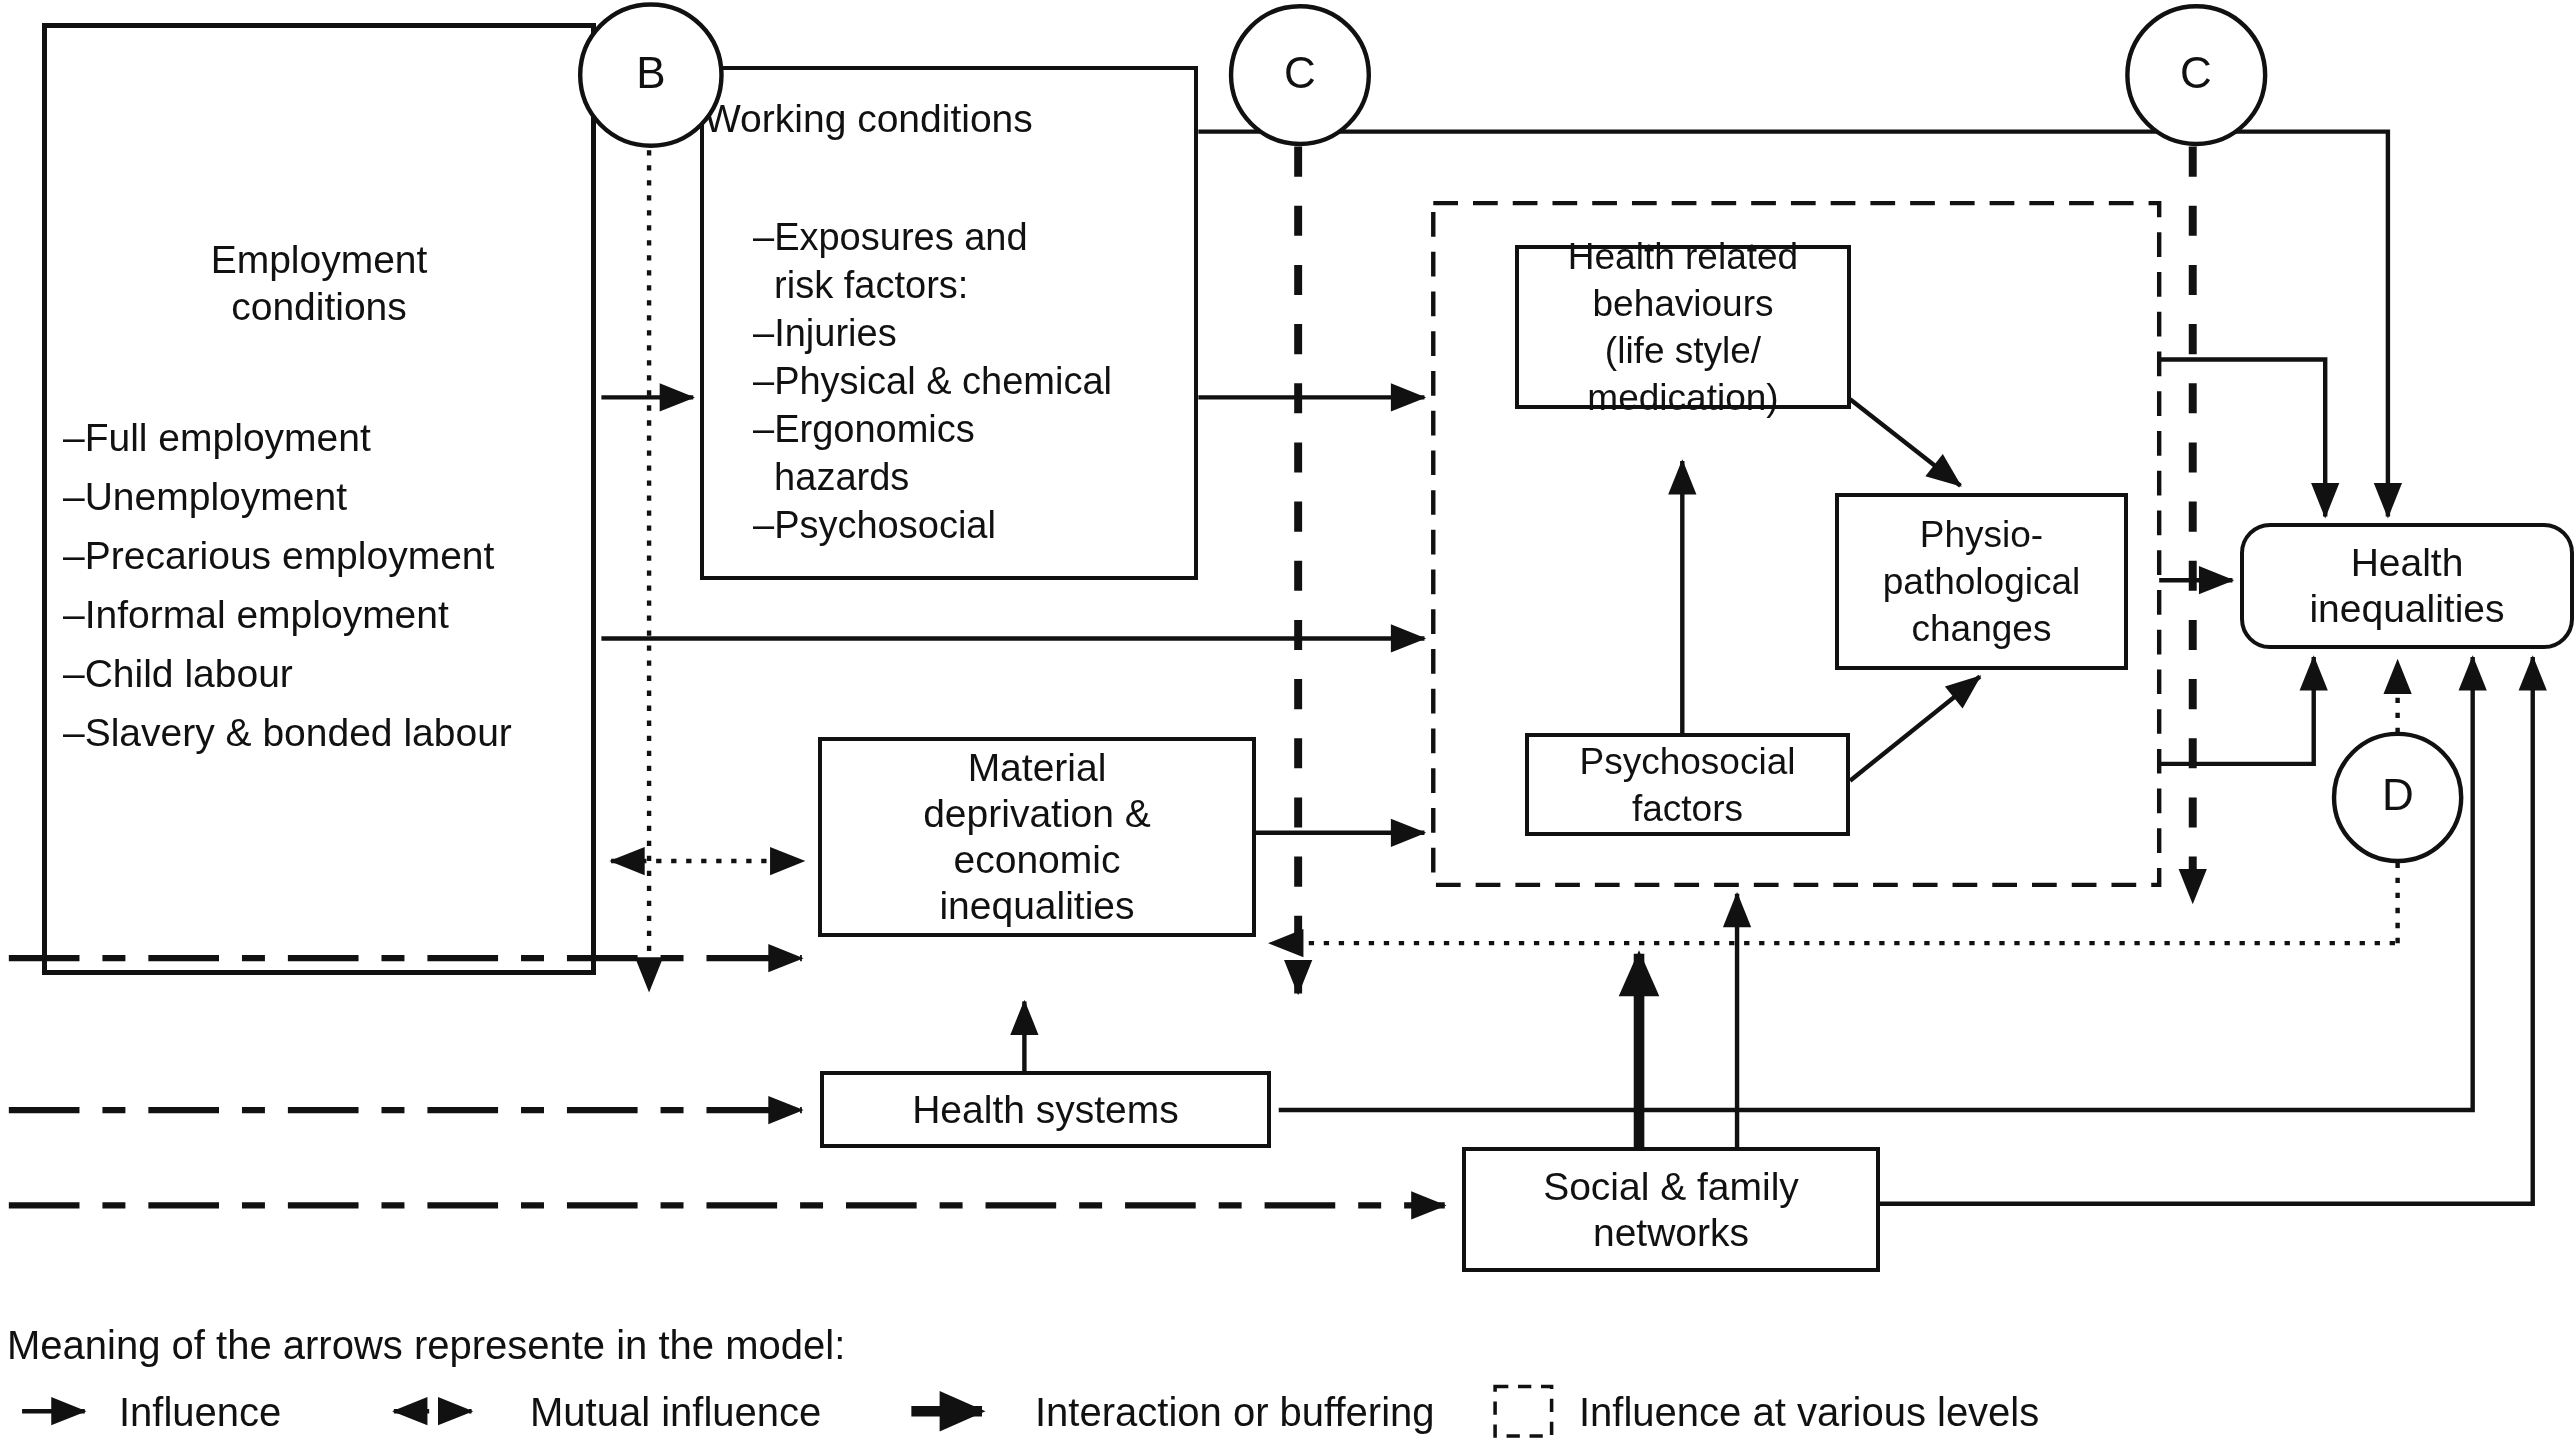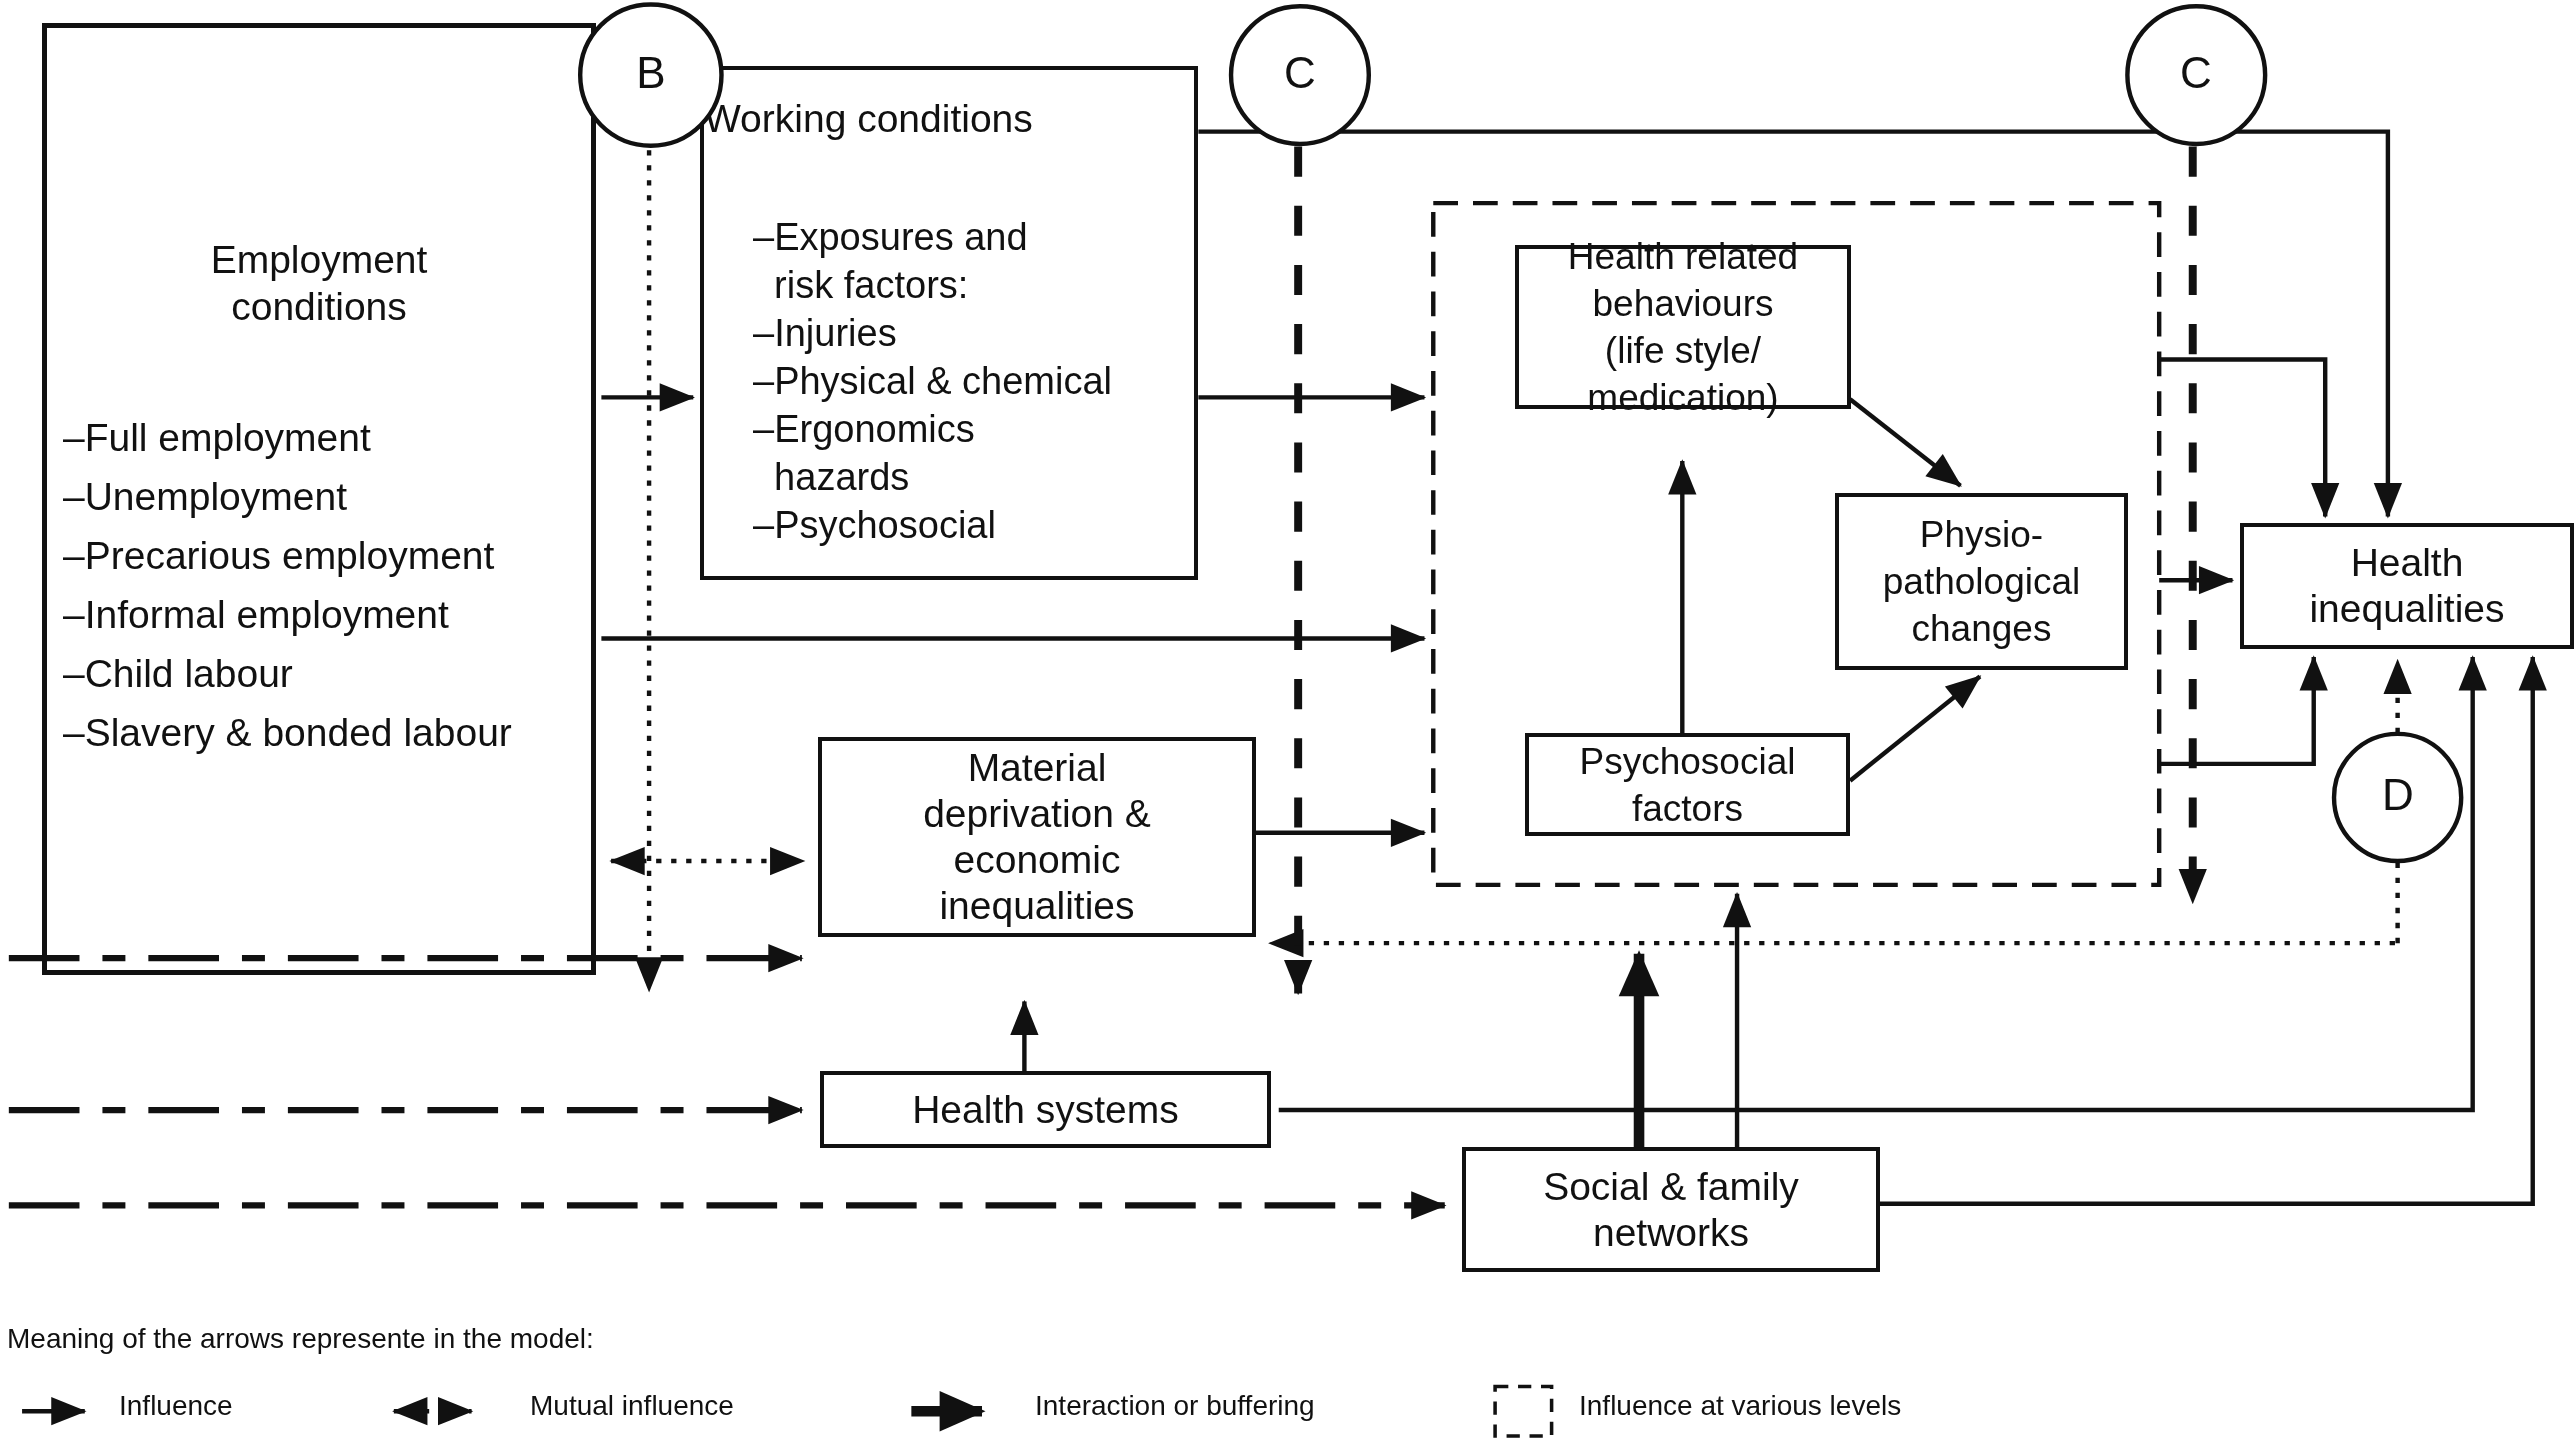--- a/index.html
+++ b/index.html
@@ -41,21 +41,21 @@
   #emp-title{text-align:center;font-size:39px;line-height:47px;}
   #emp-list{margin-top:78px;padding-left:16px;list-style:none;margin-bottom:0;}
   #emp-list li{font-size:39px;line-height:59px;white-space:pre;}
   
   #wc-box{padding-top:25px;}
   #wc-title{text-align:left;font-size:39px;line-height:47px;}
   #wc-list{margin-top:71px;padding-left:49px;list-style:none;margin-bottom:0;}
   #wc-list li{font-size:38px;line-height:48px;white-space:pre;}
   .f42{font-size:37px;line-height:47px;}
   .f44{font-size:39px;line-height:46px;}
-  .legend-label{font-size:28px;}
+  .legend-label{font-size:40px;}
 </style>
 </head>
 <body>
 
 <div id="canvas">
 
   <div class="box" id="emp-box" style="left:42px;top:23px;width:554px;height:952px;border-width:5.3px;">
     <div id="emp-title" class="pre">Employment
 conditions</div>
     <ul id="emp-list">
@@ -96,21 +96,21 @@
   <div class="box center f44 pre" style="left:818px;top:737px;width:438px;height:200px;">Material
 deprivation &amp;
 economic
 inequalities</div>
 
   <div class="box center f44 pre" style="left:820px;top:1071px;width:451px;height:77px;">Health systems</div>
 
   <div class="box center f44 pre" style="left:1462px;top:1147px;width:418px;height:125px;">Social &amp; family
 networks</div>
 
-  <div class="box center f44 pre" style="left:2240px;top:523px;width:334px;height:126px;">Health
+  <div class="box center f44 pre" style="left:2240px;top:523px;width:334px;height:126px;border-radius:30px;">Health
 inequalities</div>
 
   <svg id="svg-layer" width="2576" height="1443" viewBox="0 0 2917 1634">
     <defs>
       <marker id="mA" markerUnits="userSpaceOnUse" markerWidth="44" markerHeight="36" refX="40" refY="18" orient="auto-start-reverse">
         <path d="M2,2 L42,18 L2,34 Z" fill="#111"></path>
       </marker>
       <marker id="mB" markerUnits="userSpaceOnUse" markerWidth="58" markerHeight="50" refX="50" refY="25" orient="auto-start-reverse">
         <path d="M2,2 L54,25 L2,48 Z" fill="#111"></path>
       </marker>

